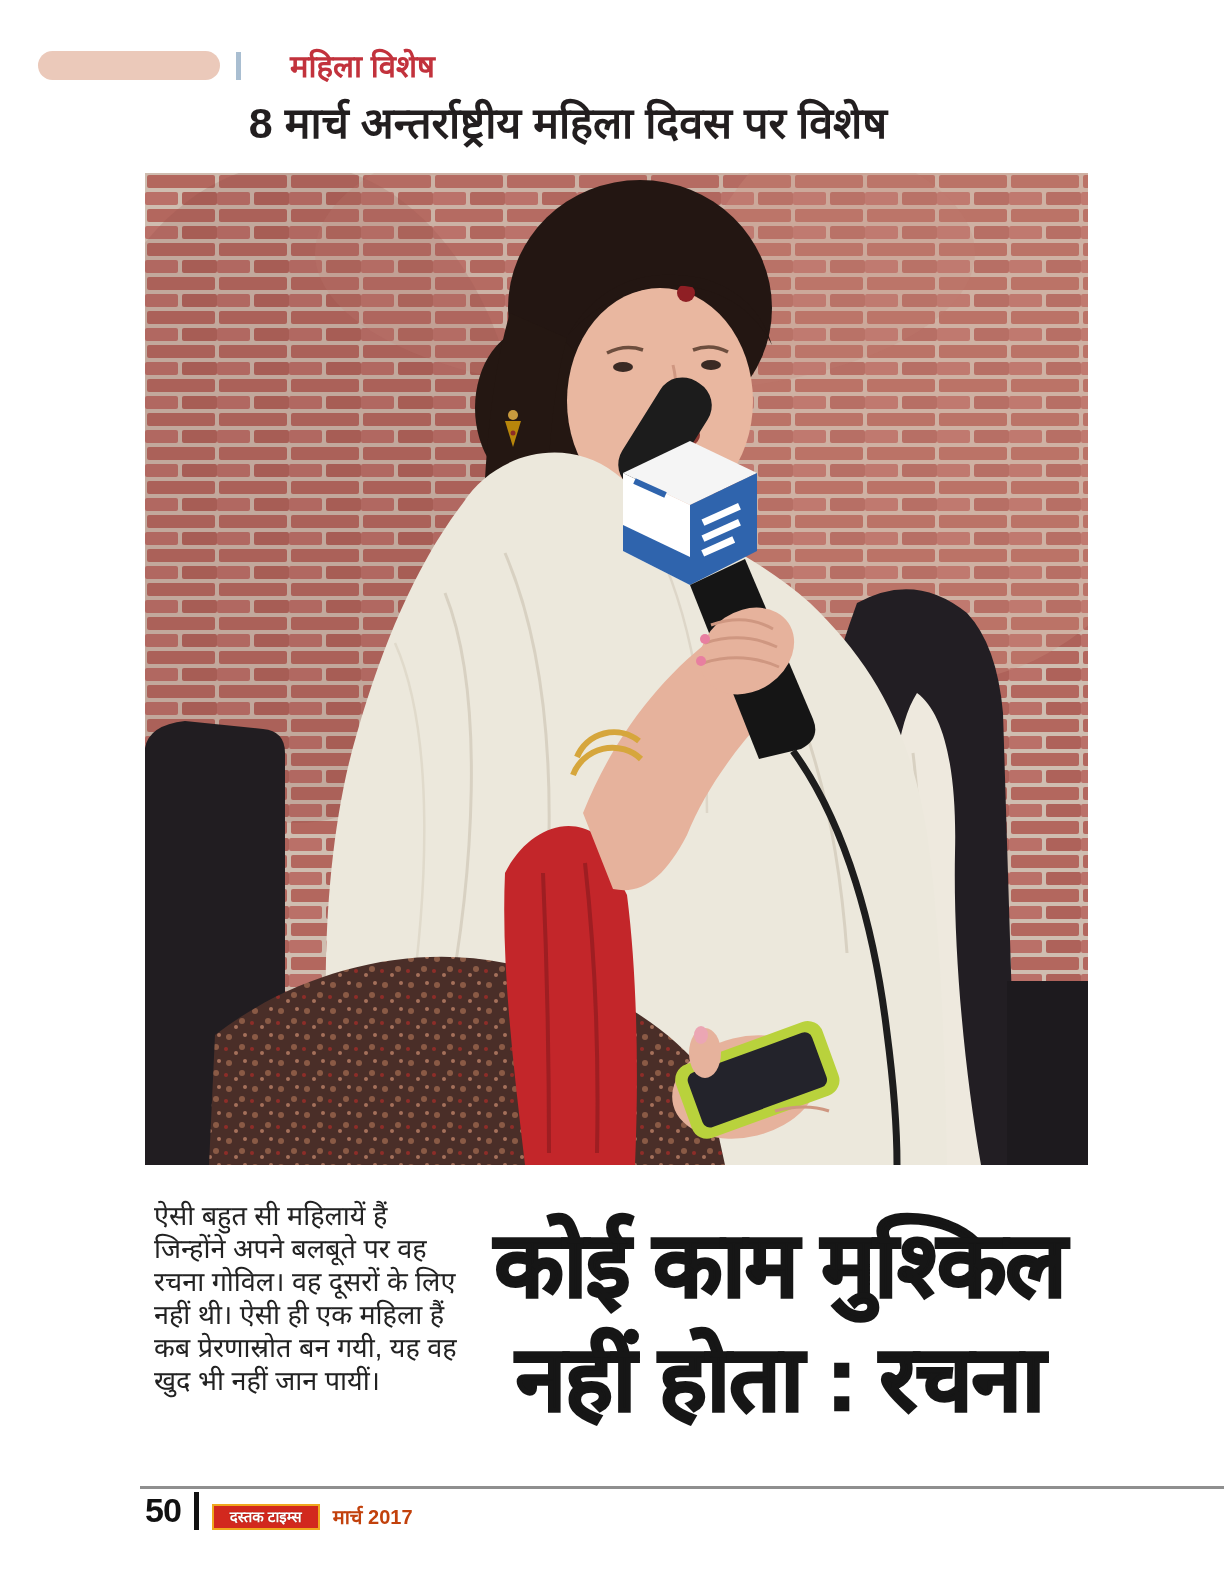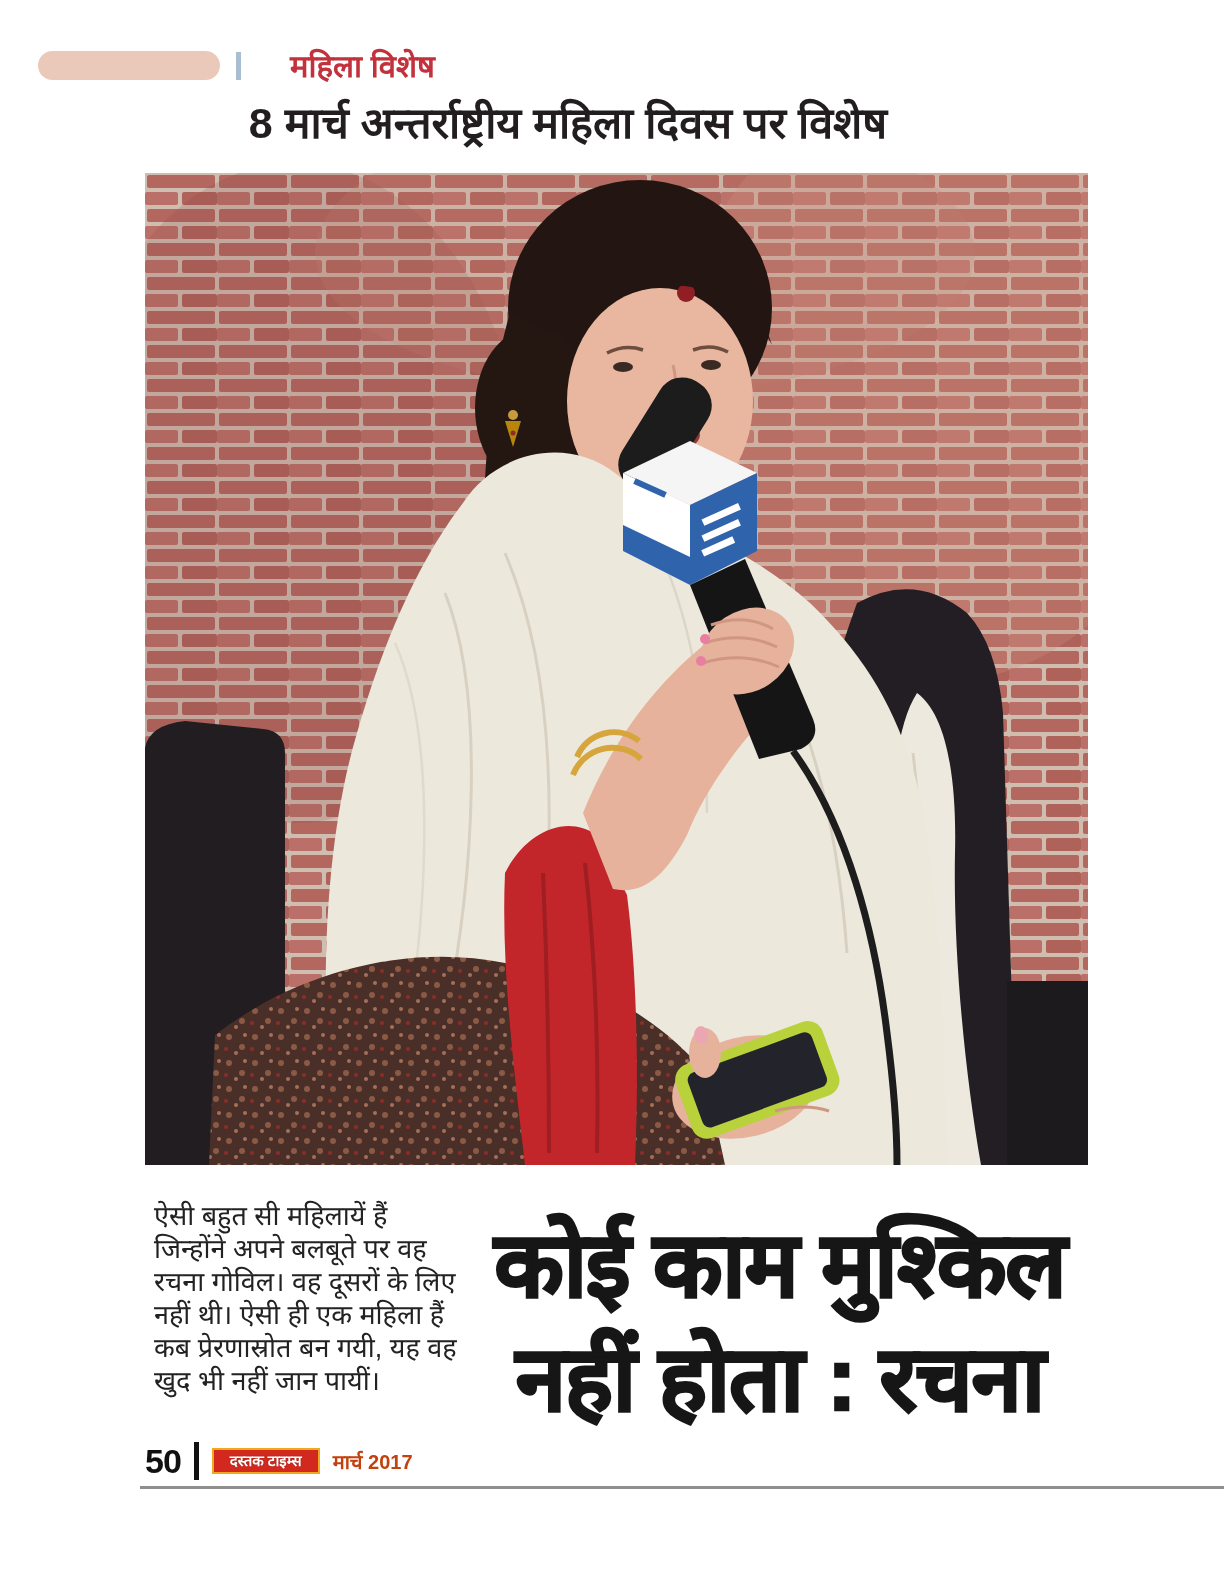--- a/index.html
+++ b/index.html
@@ -51,22 +51,22 @@
     -webkit-text-stroke:2.5px #161616;
     letter-spacing:-1px;
     margin-top:40px;
   }
   
   .footer-rule{
     position:absolute;left:140px;top:1486px;width:1084px;height:3px;
     background:#8f8f8f;
   }
   .footer-row{
-    position:absolute;left:145px;top:1441px;height:40px;
-    display:flex;align-items:center;gap:13px;
+    position:absolute;left:145px;top:1490px;height:40px;
+    display:flex;align-items:flex-end;gap:13px;
   }
   .page-number{
     font-size:34px;font-weight:900;color:#111111;letter-spacing:-1px;
   }
   .footer-vbar{width:5px;height:38px;background:#111111;}
   .magazine-logo{
     background:#d2281e;border:2px solid #f0a81e;color:#ffffff;
     font-size:15px;font-weight:bold;padding:2px 16px;line-height:18px;
     text-shadow:0 0 1px #7a1000;white-space:nowrap;
   }

